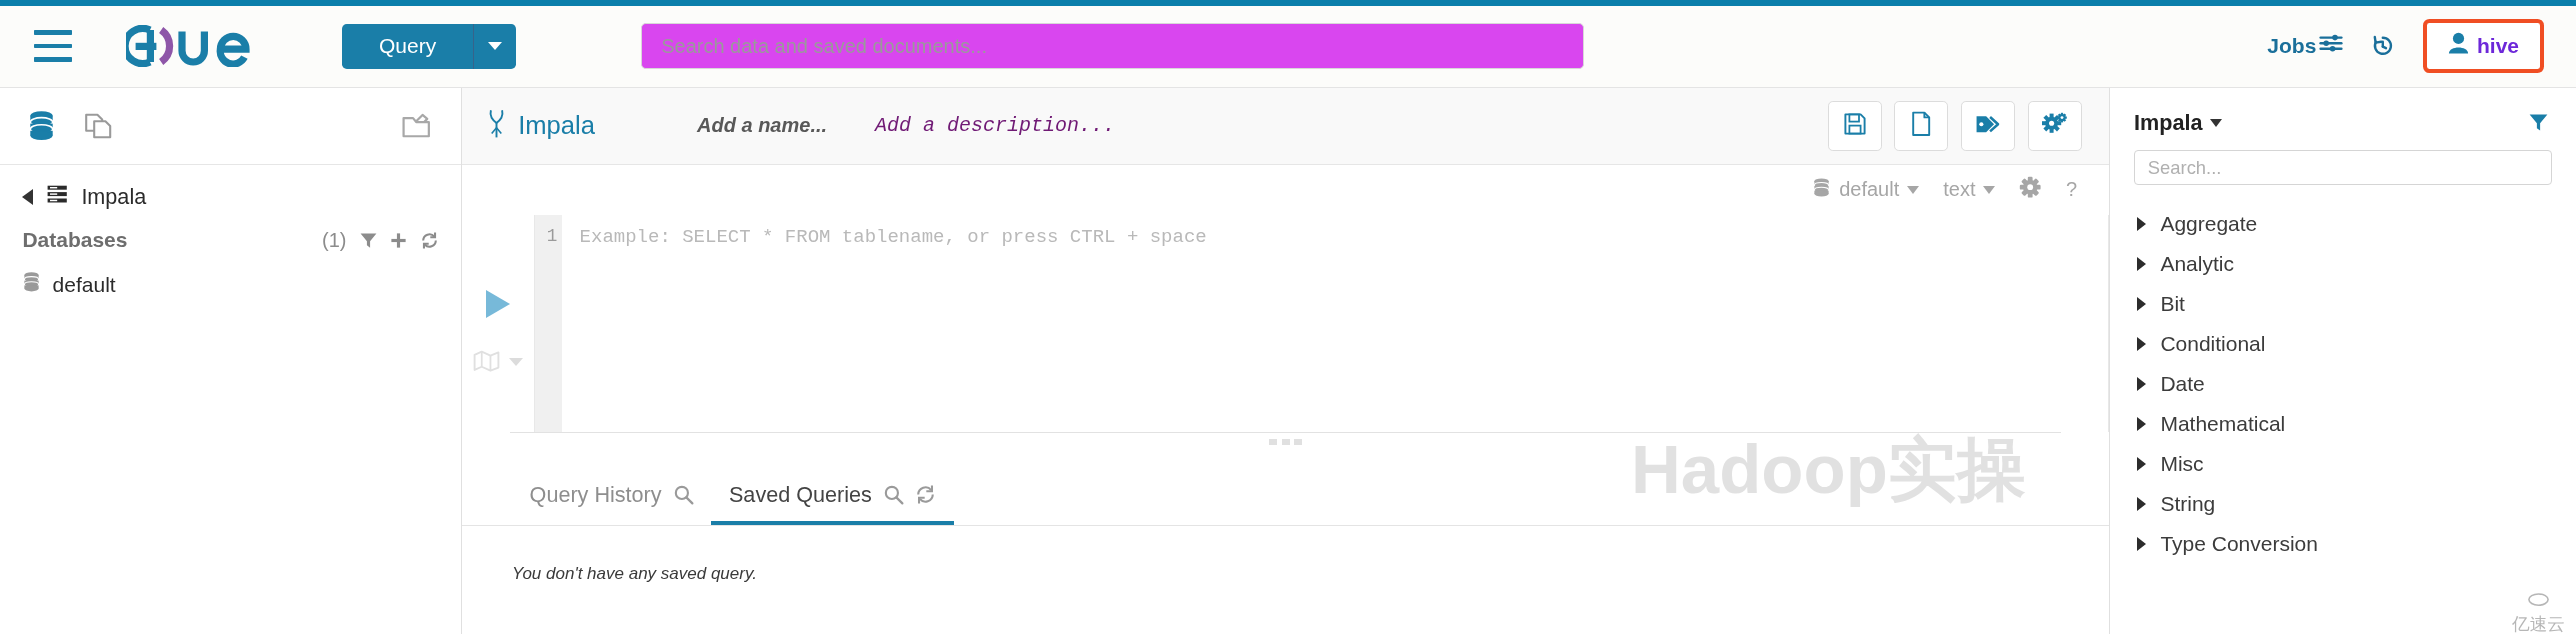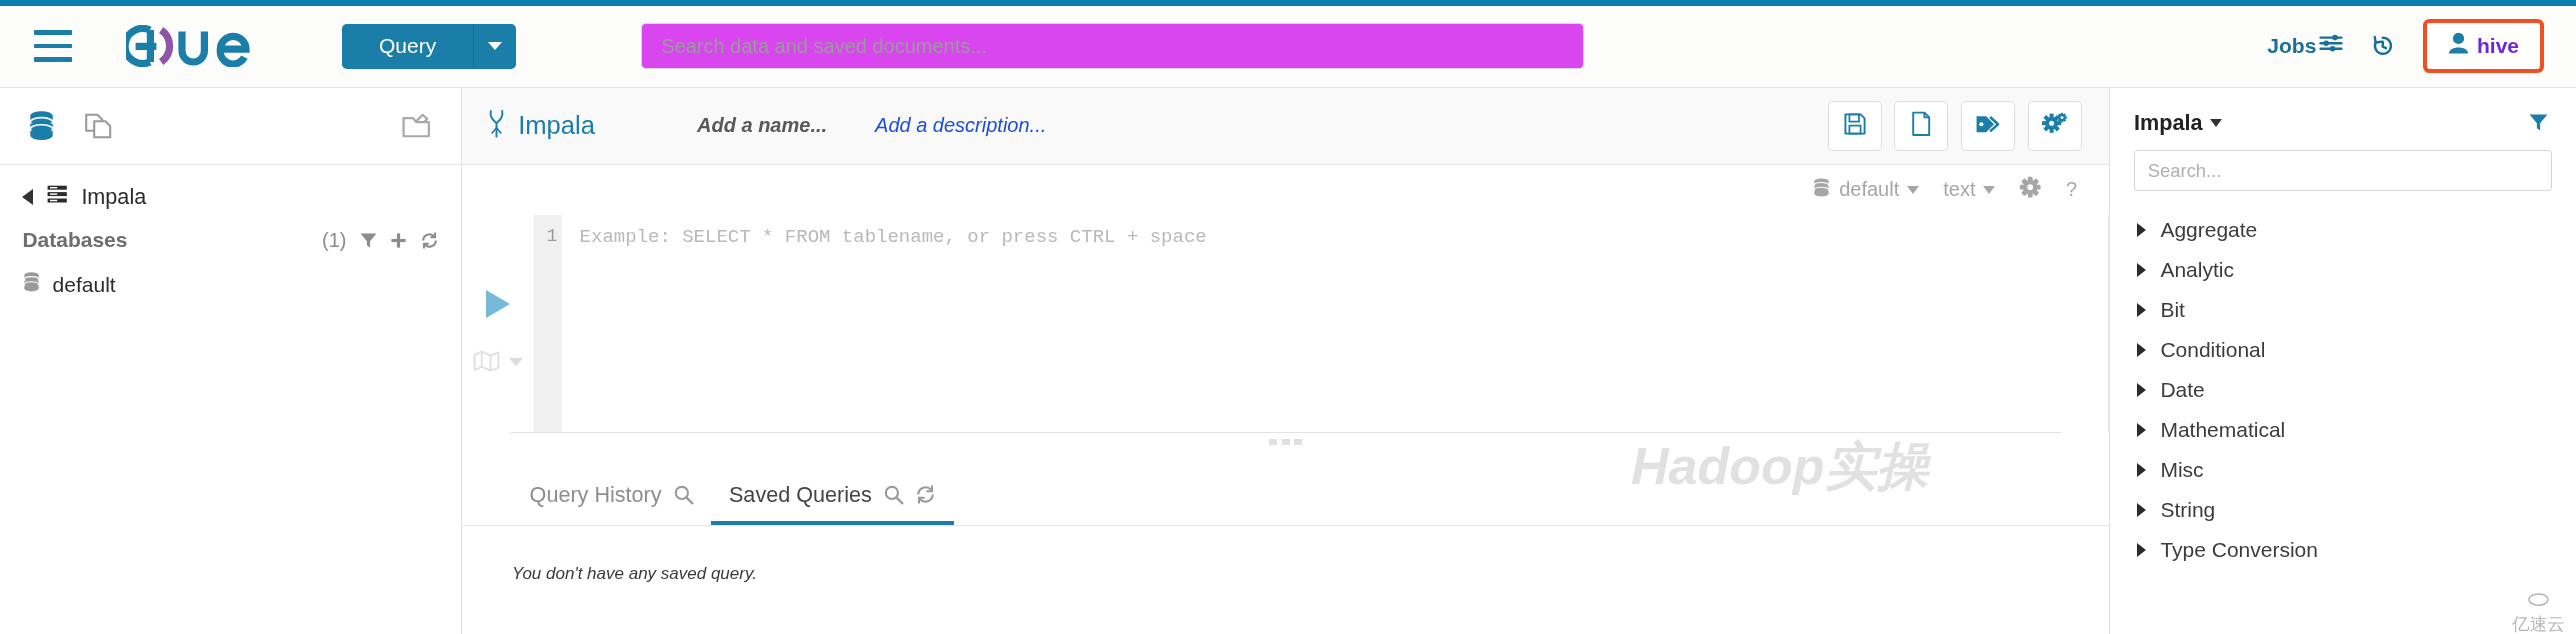--- a/index.html
+++ b/index.html
@@ -161,21 +161,21 @@
     cursor: pointer;
   }
   .name-ph {
     margin-left: 102px;
     font-size: 20px; font-style: italic; font-weight: bold;
     color: #585858; cursor: text;
   }
   .desc-ph {
     margin-left: 48px;
     font-size: 20px; font-style: italic;
-    color: #1d4ed8; cursor: text;
+    color: #701a75; cursor: text; font-family: Liberation Mono, monospace;
   }
   .head-actions { margin-left: auto; display: flex; gap: 12.8px; }
   .icon-btn {
     width: 54px; height: 50px;
     border: 0.8px solid #dcdcdc; border-radius: 4.8px;
     background: #fff;
     display: flex; align-items: center; justify-content: center;
     cursor: pointer;
   }
 
@@ -285,21 +285,21 @@
   .rp-engine .caret-sm2 {
     margin-left: 8px;
     width: 0; height: 0;
     border-left: 6.4px solid transparent;
     border-right: 6.4px solid transparent;
     border-top: 8px solid #333;
   }
   .rp-engine .filter { margin-left: auto; cursor: pointer; display:flex; }
   .rp-search {
     margin: 4.8px 24px 0 24px;
-    height: 41px;
+    height: 35px;
     border: 0.8px solid #d5d5d5; border-radius: 4px;
     padding: 0 12.8px;
     font-size: 18.4px; color: #333;
     font-family: "Liberation Sans", sans-serif;
     background: #fff;
   }
   .rp-search::placeholder { color: #b0b0b0; }
   .fn-list { padding: 19px 0 0 0; }
   .fn-item {
     display: flex; align-items: center; gap: 14.4px;
@@ -310,27 +310,26 @@
   .chev-right {
     width: 0; height: 0;
     border-top: 7.2px solid transparent;
     border-bottom: 7.2px solid transparent;
     border-left: 9.6px solid #2c2c2c;
   }
 
   
   .watermark {
     position: absolute;
-    left: -479px; top: 344px;
-    font-size: 52px; font-weight: bold;
+    left: -479px; top: 336px;
+    font-size: 69px; font-weight: bold;
     color: rgba(120,120,120,0.22);
     white-space: nowrap;
     pointer-events: none;
     font-family: "Liberation Sans", sans-serif;
-    font-style: italic;
   }
   .wm-badge {
     position: absolute; right: 11.2px; bottom: 6.4px;
     display: flex; align-items: center; gap: 6.4px;
     color: rgba(110,110,110,0.5); font-size: 17.6px;
     pointer-events: none;
     flex-direction: column;
   }
 </style>
 </head>

